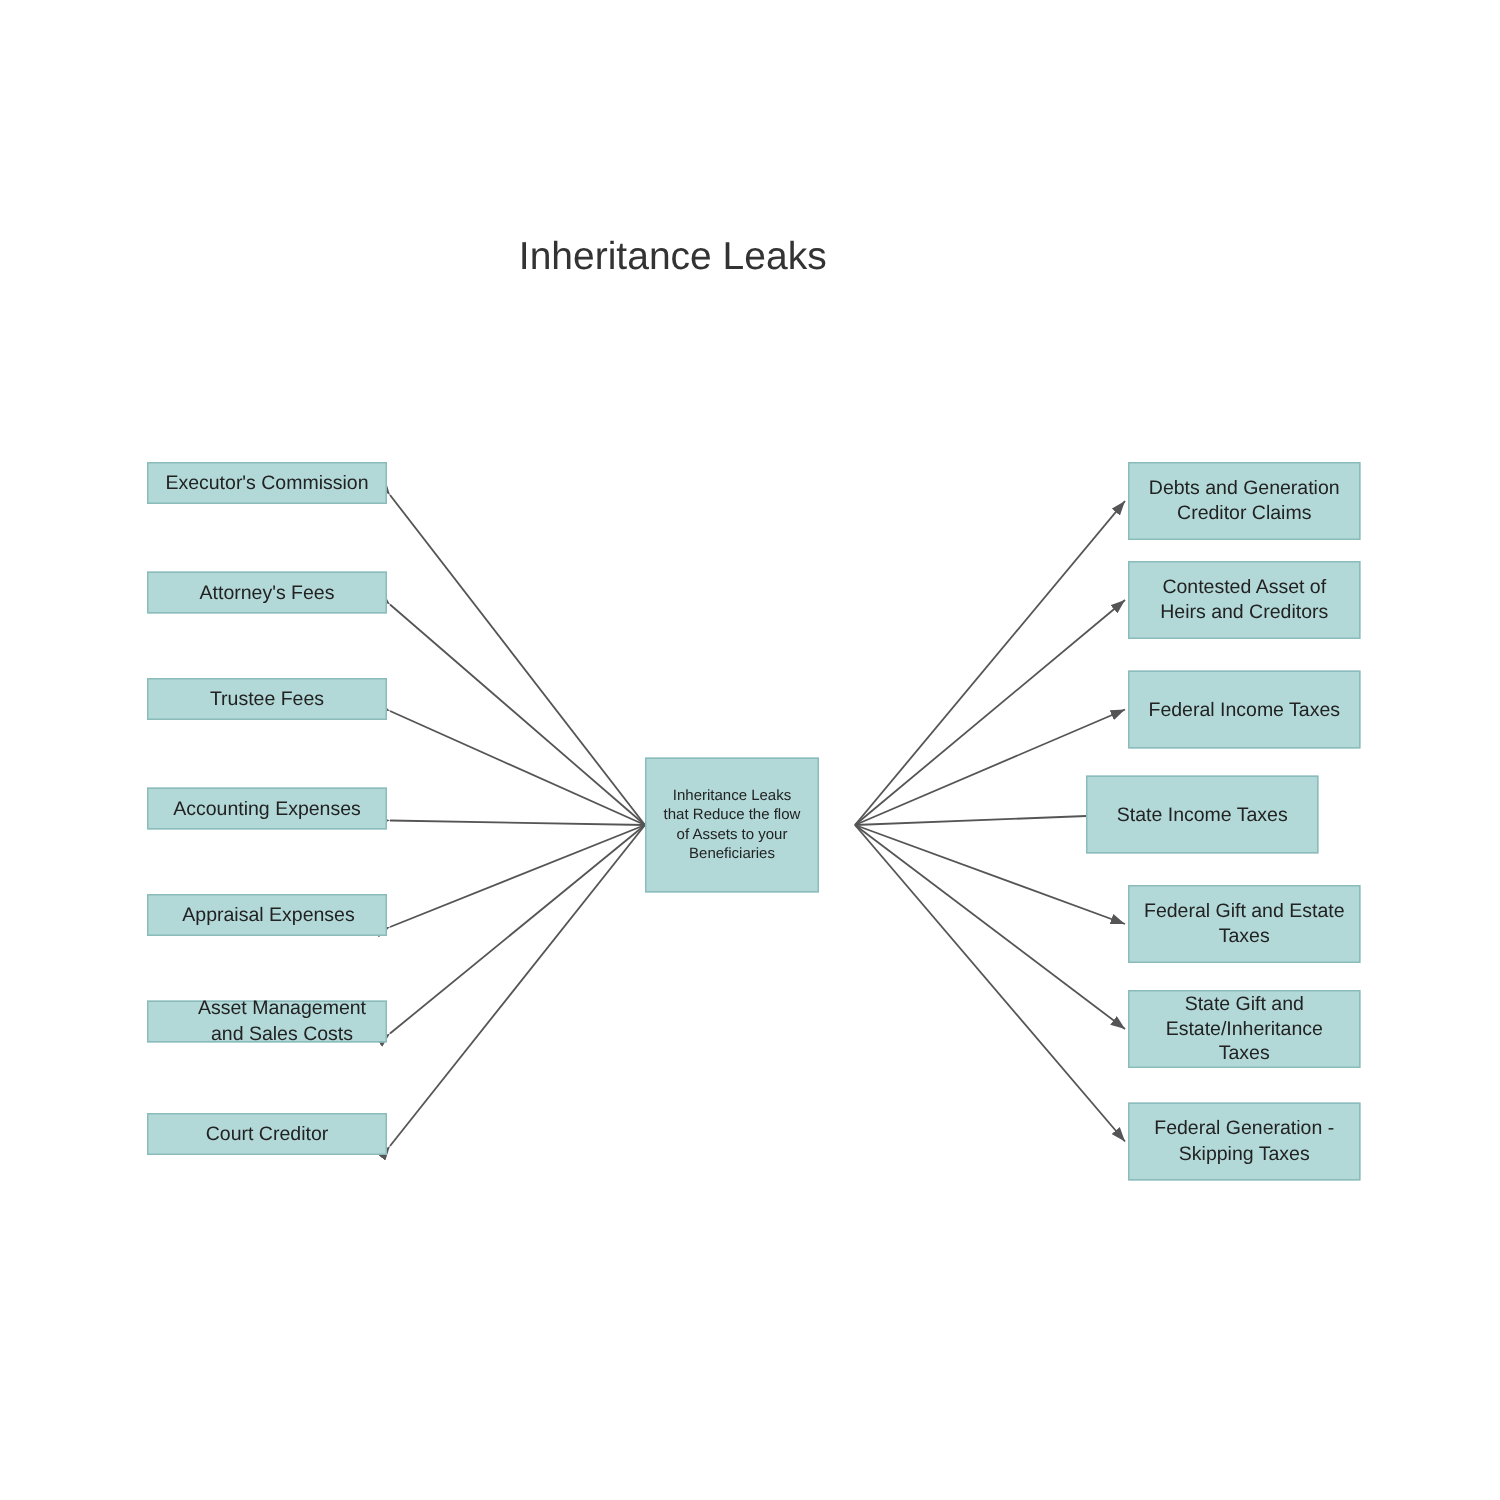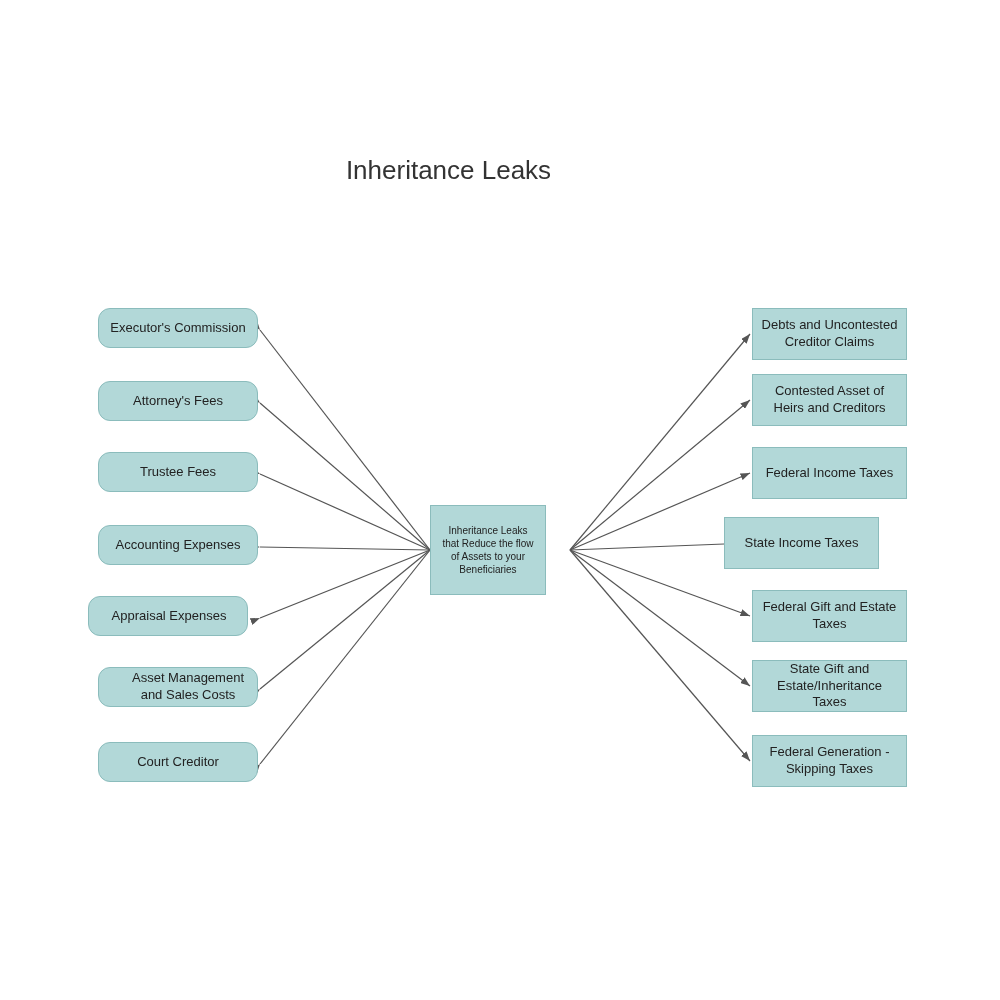--- a/index.html
+++ b/index.html
@@ -34,22 +34,21 @@
       align-items: center;
       justify-content: center;
       text-align: center;
       font-size: 13px;
       color: #222;
       padding: 6px 8px;
       line-height: 1.3;
     }
     .node-left {
       width: 160px;
-      height: 40px;
-      border-radius: 12px;
+      height: 28px;
     }
     .node-right {
       width: 155px;
       height: 52px;
     }
     .node-center {
       width: 116px;
       height: 90px;
       font-size: 10px;
     }
@@ -104,23 +103,23 @@
   </div>
 
   <div id="left-nodes"></div>
 
   <div id="right-nodes"></div>
 
 <div class="node node-left" style="left: 98px; top: 308px;">Executor's Commission</div>
     <div class="node node-left" style="left: 98px; top: 452px;">Trustee Fees</div>
     <div class="node node-left" style="left: 98px; top: 381px;">Attorney's Fees</div>
     <div class="node node-left" style="left: 98px; top: 525px;">Accounting Expenses</div>
-    <div class="node node-left" style="left: 88px; top: 596px; padding-left: 10px;">Appraisal Expenses</div>
+    <div class="node node-left" style="left: 98px; top: 596px; padding-left: 10px;">Appraisal Expenses</div>
     <div class="node node-left" style="left: 98px; top: 667px; padding-left: 28px;">Asset Management and Sales Costs</div>
     <div class="node node-left" style="left: 98px; top: 742px;">Court Creditor</div>
-    <div class="node node-right" style="left: 752px; top: 308px;">Debts and Uncontested Creditor Claims</div>
+    <div class="node node-right" style="left: 752px; top: 308px;">Debts and Generation Creditor Claims</div>
     <div class="node node-right" style="left: 752px; top: 374px;">Contested Asset of Heirs and Creditors</div>
     <div class="node node-right" style="left: 752px; top: 447px;">Federal Income Taxes</div>
     <div class="node node-right" style="left: 724px; top: 517px; text-align: right;">State Income Taxes</div>
     <div class="node node-right" style="left: 752px; top: 590px;">Federal Gift and Estate Taxes</div>
     <div class="node node-right" style="left: 752px; top: 660px;">State Gift and Estate/Inheritance Taxes</div>
     <div class="node node-right" style="left: 752px; top: 735px;">Federal Generation - Skipping Taxes</div>
   </div>
 
 </body></html>

